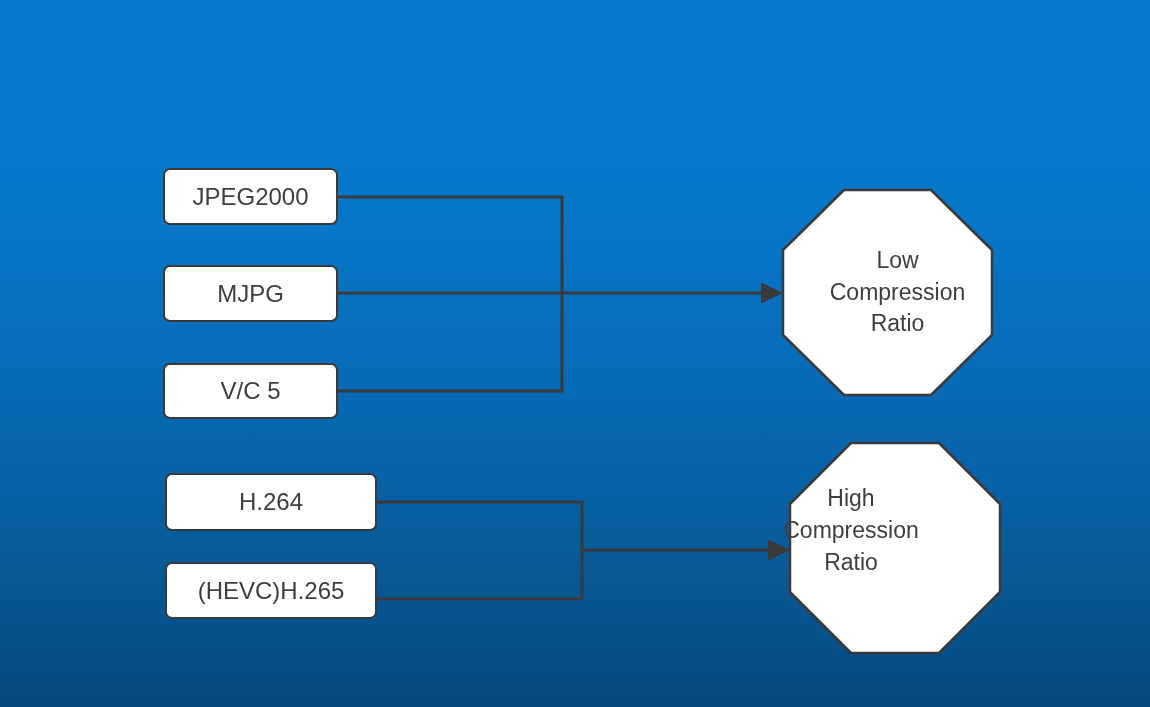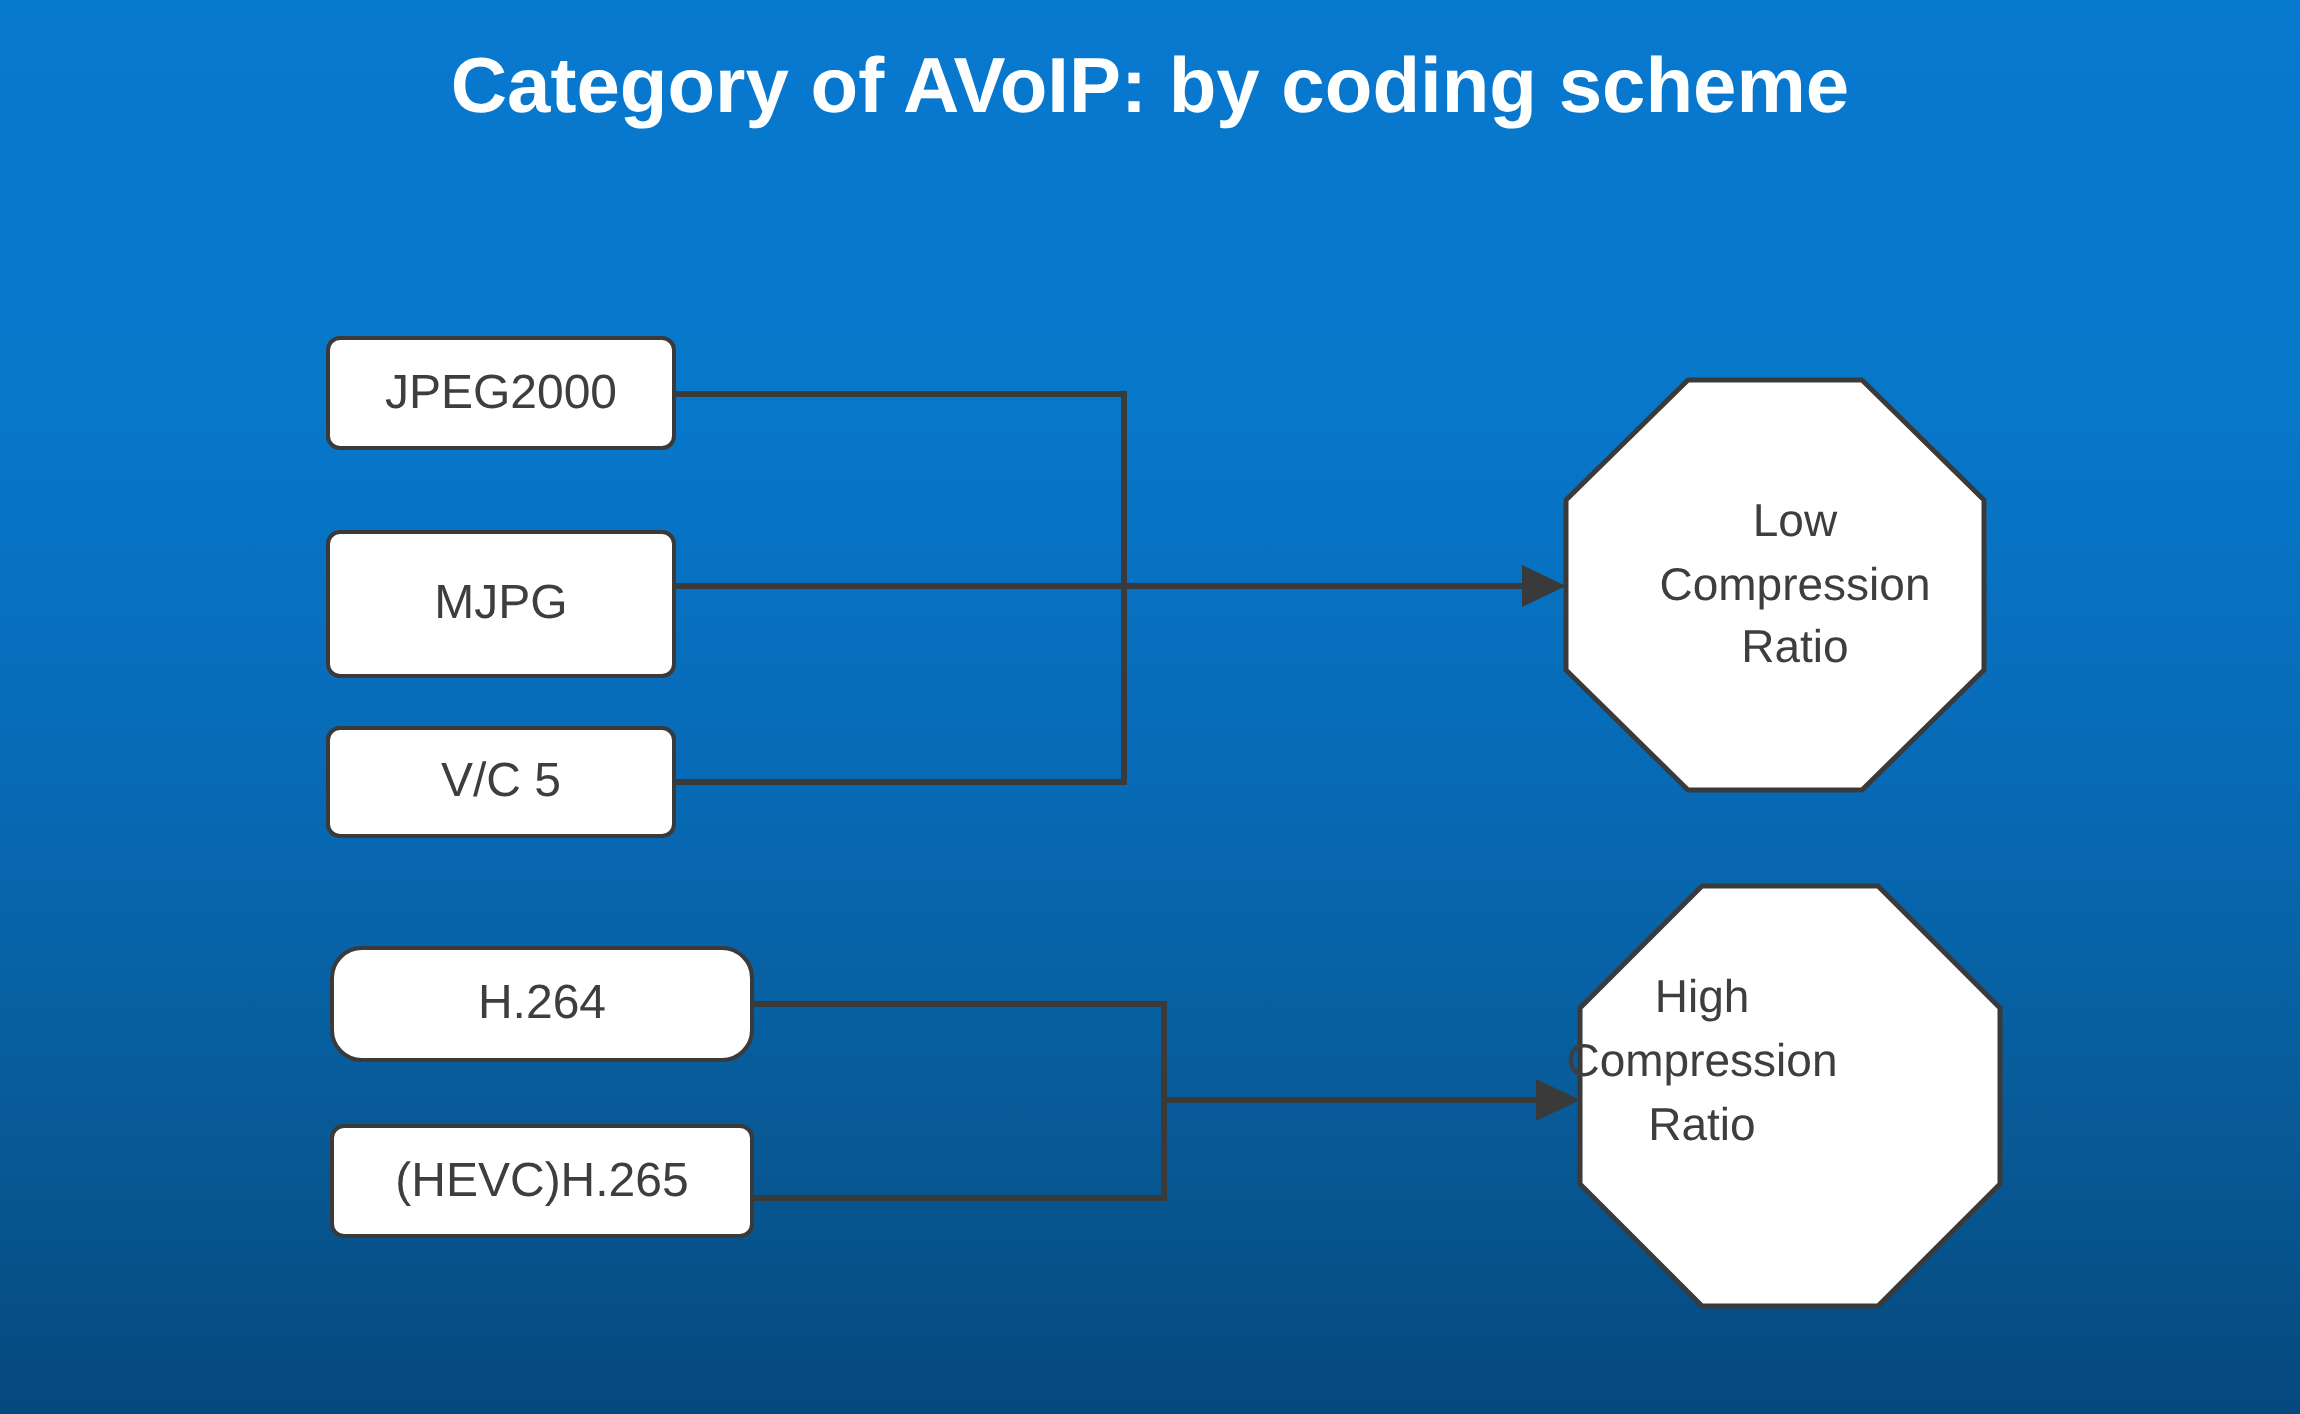--- a/index.html
+++ b/index.html
@@ -56,46 +56,45 @@
     line-height: 1.38;
     color: #3E3E3E;
     white-space: pre-line;
   }
 </style>
 </head>
 <body>
 
 <div class="stage">
 
-  <div class="title">Category of AVoIP: by coding scheme</div>
 
   <svg class="layer" viewBox="0 0 1150 707">
 
     <path class="conn" d="M338,197 H562 V391 H338"></path>
     <path class="conn" d="M338,293 H765"></path>
     <polygon class="head" points="783,293 761,282.5 761,303.5"></polygon>
     <polygon class="oct" points="844,190 931,190 992,250 992,335 931,395 844,395 783,335 783,250"></polygon>
 
     <path class="conn" d="M377,502 H582 V599 H377"></path>
     <path class="conn" d="M582,550 H772"></path>
     <polygon class="head" points="790,550 768,539.5 768,560.5"></polygon>
     <polygon class="oct" points="851,443 939,443 1000,504 1000,592 939,653 851,653 790,592 790,504"></polygon>
   </svg>
 
   <div class="node" style="left:163px; top:168px; width:175px; height:57px;">
     <span>JPEG2000</span>
   </div>
-  <div class="node" style="left:163px; top:265px; width:175px; height:74px;">
+  <div class="node" style="left:163px; top:265px; width:175px; height:57px;">
     <span>MJPG</span>
   </div>
   <div class="node" style="left:163px; top:363px; width:175px; height:56px;">
     <span>V/C 5</span>
   </div>
 
-  <div class="node" style="left:165px; top:473px; width:212px; height:58px;border-radius:16px;">
+  <div class="node" style="left:165px; top:473px; width:212px; height:58px;">
     <span>H.264</span>
   </div>
   <div class="node" style="left:165px; top:562px; width:212px; height:57px;">
     <span>(HEVC)H.265</span>
   </div>
 
   <div class="octlabel" style="left:783px; top:190px; width:229px; height:205px;">Low
 Compression
 Ratio</div>
   <div class="octlabel" style="left:746px; top:443px; width:210px; height:176px;">High

